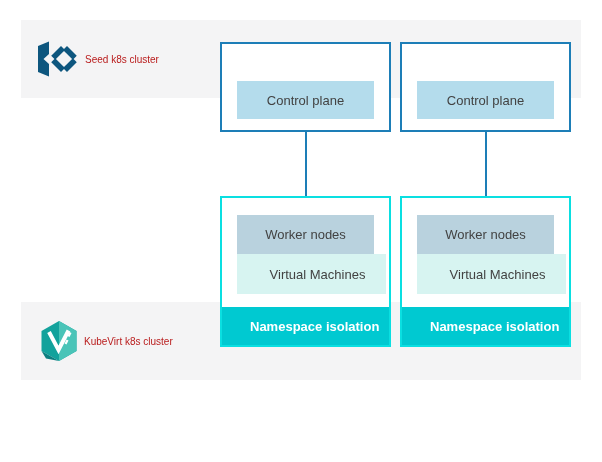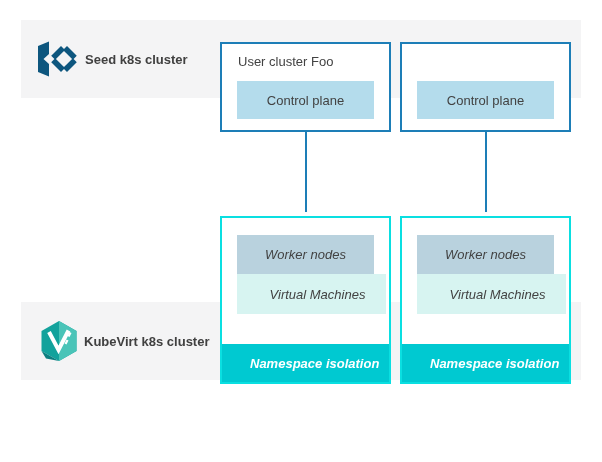--- a/index.html
+++ b/index.html
@@ -18,24 +18,23 @@
     width: 560px;
     background: #f4f4f5;
     display: flex;
     align-items: center;
     z-index: 0;
   }
   .band-seed      { top: 20px;  height: 78px; padding-left: 17px; box-sizing: border-box; }
   .band-kubevirt  { top: 302px; height: 78px; padding-left: 17px; box-sizing: border-box; }
   .band-baremetal { top: 392px; height: 48px; padding-left: 62px; box-sizing: border-box; }
   .band-label {
-    font-size: 13px;
-    color: #404040;
+    font-size: 10px;
+    color: #b91c1c;
     white-space: nowrap;
-    font-weight: bold;
   }
   .band-seed .logo     { margin-right: 7px; }
   .band-kubevirt .logo { margin-right: 4px; }
   .logo { display: block; flex: 0 0 auto; }
 
   .connector {
     position: absolute;
     width: 2px;
     height: 82px;
     top: 130px;
@@ -73,28 +72,27 @@
     align-items: center;
     justify-content: center;
     font-size: 13px;
     color: #424242;
     white-space: nowrap;
   }
   .chip-control { top: 37px; height: 38px; background: #b4dcec; }
 
   .kbox {
     position: absolute;
-    top: 216px;
+    top: 196px;
     width: 171px;
-    height: 168px;
+    height: 151px;
     background: #ffffff;
     border: 2px solid #0adfe1;
     box-sizing: border-box;
     z-index: 1;
-    font-style: italic;
   }
   .kbox-foo { left: 220px; }
   .kbox-bar { left: 400px; }
   .chip-worker { top: 17px; height: 39px; background: #b9d2de; }
   .chip-vm     { top: 56px; height: 40px; background: #d7f4f1; padding-left: 12px; }
   .ns-band {
     position: absolute;
     left: 0; right: 0; bottom: 0;
     height: 38px;
     background: #00c9d1;
@@ -137,21 +135,20 @@
       </g>
     </svg>
     <span class="band-label">KubeVirt k8s cluster</span>
   </div>
 
 
   <div class="connector connector-foo"></div>
   <div class="connector connector-bar"></div>
 
   <div class="ubox ubox-foo">
-    <div class="ubox-title">User cluster Foo</div>
     <div class="chip chip-control">Control plane</div>
   </div>
 
   <div class="ubox ubox-bar">
     <div class="chip chip-control">Control plane</div>
   </div>
 
   <div class="kbox kbox-foo">
     <div class="chip chip-worker">Worker nodes</div>
     <div class="chip chip-vm">Virtual Machines</div>

